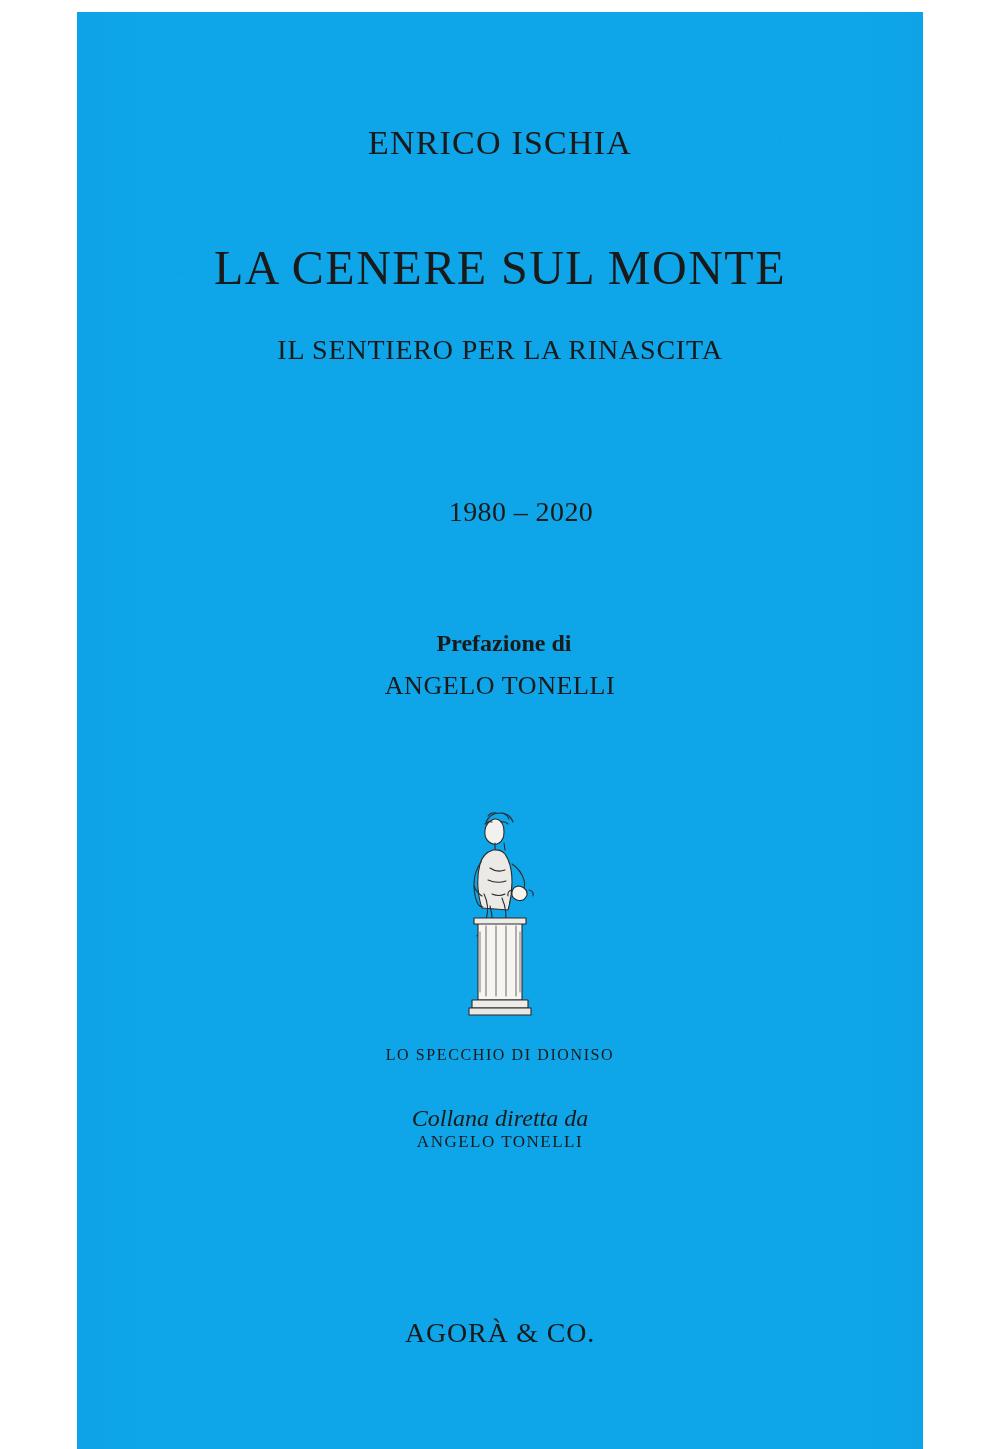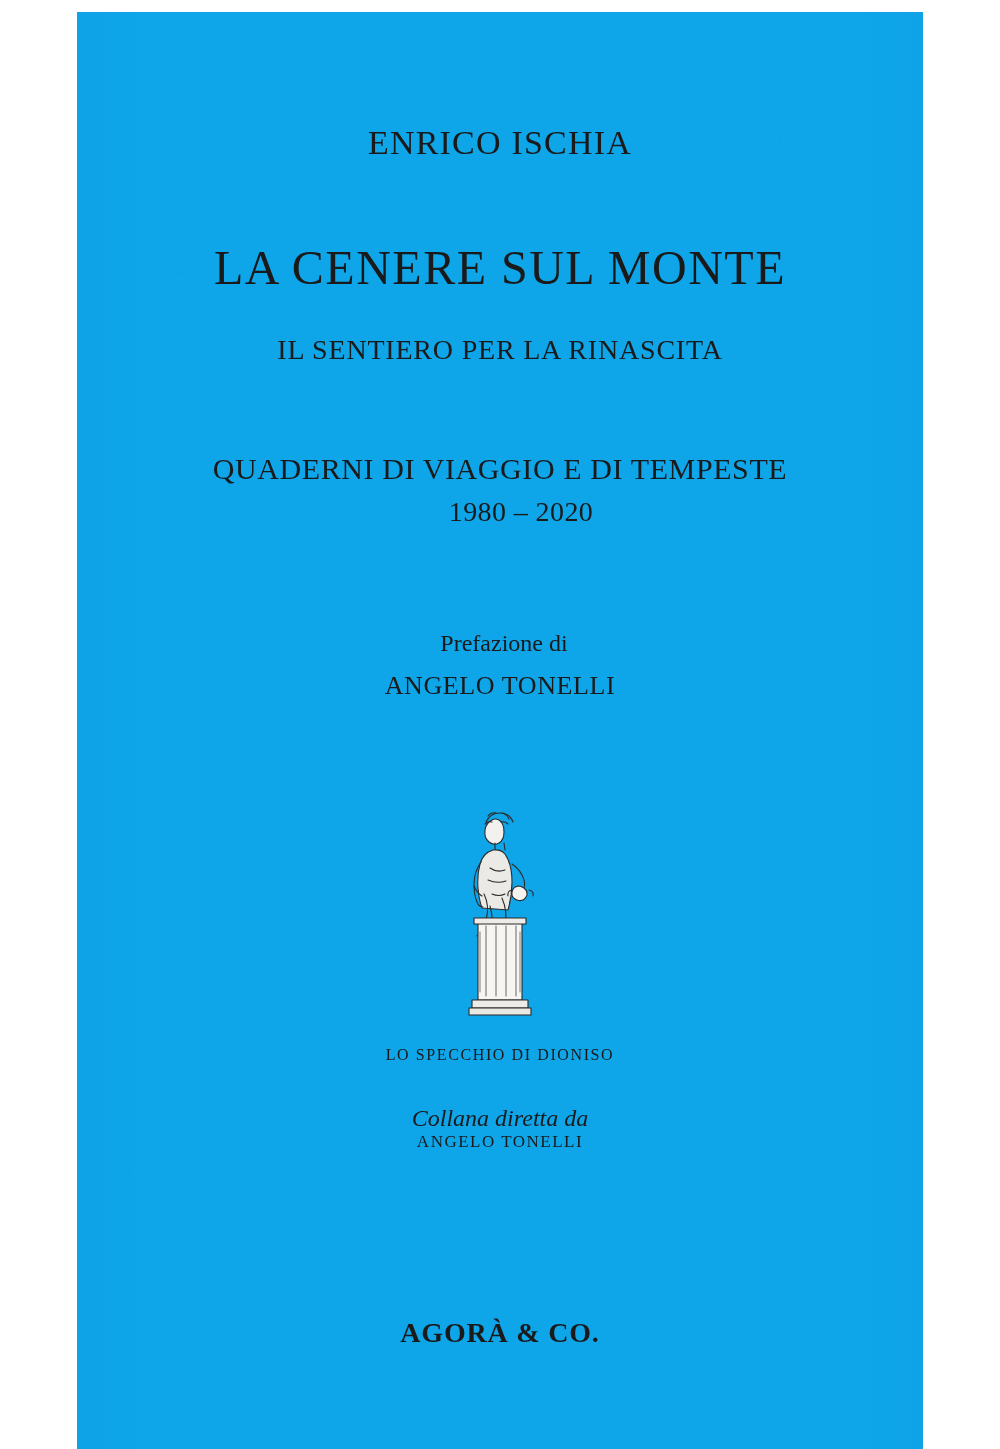--- a/index.html
+++ b/index.html
@@ -85,20 +85,21 @@
     font-size: 28px;
     letter-spacing: 0.4px;
     padding-left: 42px;
   }
   .preface-label {
     position: absolute;
     top: 618px;
     left: 8px;
     right: 0;
     font-size: 24px;
+    font-weight: bold;
   }
   .preface-name {
     position: absolute;
     top: 659px;
     left: 0;
     right: 0;
     font-size: 26px;
     letter-spacing: 0.6px;
     text-transform: uppercase;
   }
@@ -137,38 +138,36 @@
     text-transform: uppercase;
   }
   .publisher {
     position: absolute;
     top: 1305px;
     left: 0;
     right: 0;
     font-size: 28px;
     letter-spacing: 0.8px;
     text-transform: uppercase;
-    font-weight: bold;
   }
 </style>
 </head>
 <body>
 
 <div class="page">
   <div class="paper-texture"></div>
 
   <div class="content">
 
     <div class="author">Enrico Ischia</div>
 
     <div class="title">La cenere sul monte</div>
 
     <div class="subtitle">Il sentiero per la rinascita</div>
 
-    <div class="series-line-1">Quaderni di viaggio e di tempeste</div>
     <div class="series-line-2">1980 – 2020</div>
 
     <div class="preface-label">Prefazione di</div>
     <div class="preface-name">Angelo Tonelli</div>
 
     <div class="emblem">
       <svg viewBox="0 0 140 228" width="140" height="228" aria-hidden="true">
         <g fill="none" stroke="#2b2b2b" stroke-width="1.1" stroke-linecap="round" stroke-linejoin="round">
 
           <path d="M62 18 q-6 3 -7 10 q-1 8 4 12 q5 4 10 1 q5 -3 5 -11 q0 -9 -5 -12 q-4 -2 -7 0 z" fill="#f2f1ee"></path>

